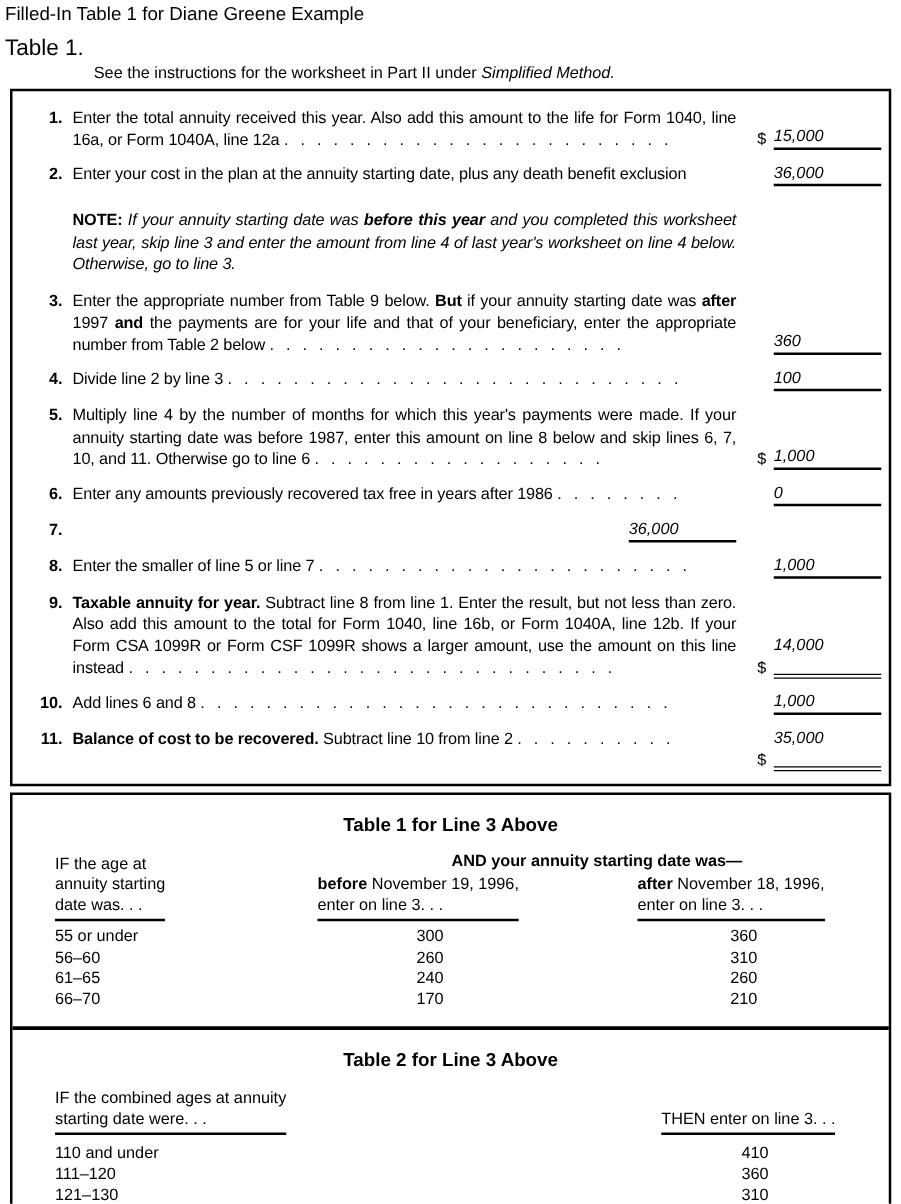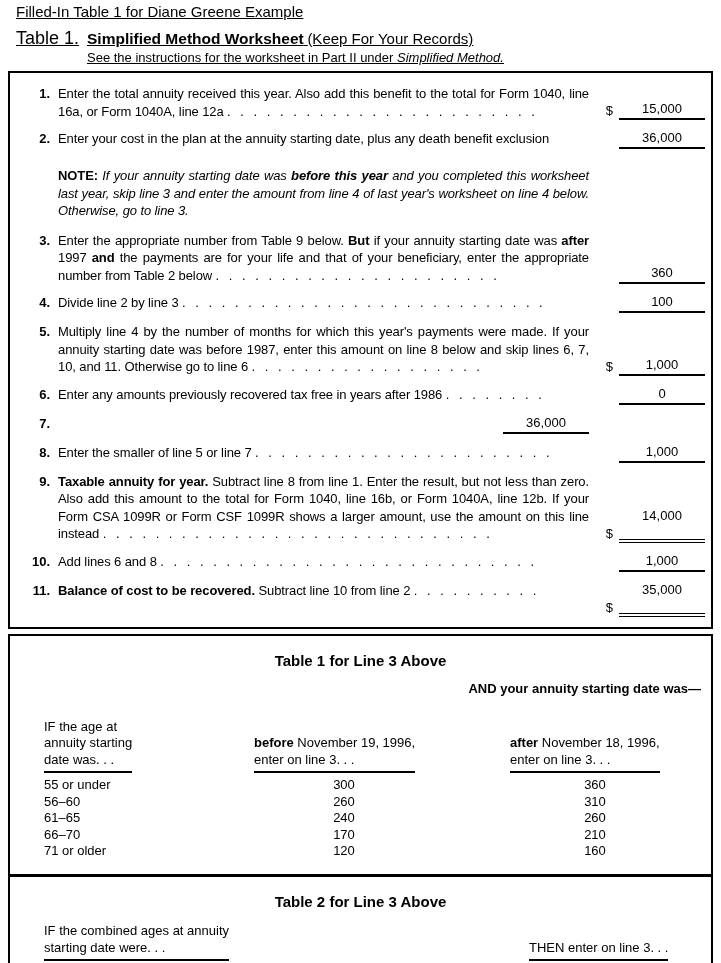--- a/index.html
+++ b/index.html
@@ -5,21 +5,21 @@
   * { box-sizing: border-box; margin: 0; padding: 0; }
   html, body { background: #fff; }
   body {
     width: 721px; height: 963px;
     color: #000;
     font-family: "Liberation Sans", sans-serif;
     font-size: 13px;
     position: relative;
   }
   
-  .page-header { padding: 3px 0 0 16px; text-decoration: underline; }
+  .page-header { padding: 3px 0 0 4px; }
   .page-title { font-size: 15px; margin-bottom: 8px; }
   .t-row { display: flex; align-items: baseline; }
   .t-label { font-size: 18px; width: 71px; flex: 0 0 71px; }
   .t-main { font-size: 15.5px; font-weight: bold; }
   .t-keep { font-size: 15px; }
   .t-sub { margin-left: 71px; font-size: 13px; margin-top: 1px; }
   .t-sub i { font-style: italic; }
   
   .ws-box {
     border: 2px solid #000;
@@ -35,21 +35,22 @@
   .ws-num { font-weight: bold; text-align: right; line-height: 17.5px; }
   .ws-text { text-align: justify; line-height: 17.5px; letter-spacing: -0.1px; }
   .dots { word-spacing: 5px; letter-spacing: 0.5px; }
   .ws-amt {
     align-self: end;
     display: flex; align-items: flex-end; justify-content: flex-end;
     gap: 6px; line-height: 15px;
   }
   .dollar { padding-bottom: 2px; }
   .amt {
-    width: 86px; text-align: center;
+    width: 86px; text-align: left;
+    font-style: italic;
     border-bottom: 2px solid #000;
     padding-bottom: 2px;
   }
   .amt.double { border-bottom: 4px double #000; padding-bottom: 16px; }
   .note-text { font-style: italic; }
   .note-text .note-label { font-style: normal; font-weight: bold; }
   .note-text b { font-weight: bold; }
   .note-line { margin-top: 18px; margin-bottom: 12px; }
   
   .tables-box {
@@ -63,22 +64,22 @@
   .pre { white-space: pre-line; }
   .t1-head {
     display: grid;
     grid-template-columns: 210px 256px 1fr;
     grid-template-areas: "c1 sp sp" "c1 c2 c3";
     padding-left: 34px; padding-right: 10px;
     align-items: end;
     line-height: 16.5px;
   }
   .t1-head .c1 { grid-area: c1; }
-  .t1-head .sp { grid-area: sp; text-align: right; font-weight: bold; align-self: start; padding-bottom: 2px; }
-  .t1-head .c2 { grid-area: c2; margin-top: 36px; }
+  .t1-head .sp { grid-area: sp; text-align: center; font-weight: bold; align-self: start; padding-bottom: 2px; }
+  .t1-head .c2 { grid-area: c2; }
   .t1-head .c3 { grid-area: c3; }
   .t1-row {
     display: grid;
     grid-template-columns: 210px 256px 1fr;
     padding-left: 34px; padding-right: 10px;
     line-height: 16.5px;
   }
   .c2v { width: 180px; text-align: center; }
   .c3v { width: 170px; text-align: center; }
   .t1-rows { margin-top: 4px; }
@@ -93,30 +94,29 @@
   .t2-rows { margin-top: 5px; }
   .t2v { text-align: center; }
 </style>
 </head>
 <body>
 
 <header class="page-header">
   <div class="page-title">Filled-In Table 1 for Diane Greene Example</div>
   <div class="t-row">
     <span class="t-label">Table 1.</span>
-    <span><span class="t-main">Simplified Method Worksheet</span> <span class="t-keep">(Keep For Your Records)</span></span>
   </div>
   <div class="t-sub"><span>See the instructions for the worksheet in Part II under </span><i>Simplified Method.</i></div>
 </header>
 
 <div class="ws-box">
 
   <div class="ws-line">
     <div class="ws-num">1.</div>
-    <div class="ws-text"><span>Enter the total annuity received this year. Also add this benefit to the total for Form 1040, line 16a, or Form 1040A, line 12a</span> <span class="dots">. . . . . . . . . . . . . . . . . . . . . . . .</span></div>
+    <div class="ws-text"><span>Enter the total annuity received this year. Also add this amount to the life for Form 1040, line 16a, or Form 1040A, line 12a</span> <span class="dots">. . . . . . . . . . . . . . . . . . . . . . . .</span></div>
     <div class="ws-amt">
         <span class="dollar">$</span>
         <span class="amt">15,000</span>
       </div>
   </div>
 
   <div class="ws-line">
     <div class="ws-num">2.</div>
     <div class="ws-text"><span>Enter your cost in the plan at the annuity starting date, plus any death benefit exclusion</span></div>
     <div class="ws-amt">
@@ -232,25 +232,20 @@
       <div class="t1-row">
           <div>61–65</div>
           <div class="c2v">240</div>
           <div class="c3v">260</div>
         </div>
       <div class="t1-row">
           <div>66–70</div>
           <div class="c2v">170</div>
           <div class="c3v">210</div>
         </div>
-      <div class="t1-row">
-          <div>71 or older</div>
-          <div class="c2v">120</div>
-          <div class="c3v">160</div>
-        </div>
     </div>
   </section>
 
   <div class="divider"></div>
 
   <section class="tbl">
     <div class="tbl-title">Table 2 for Line 3 Above</div>
     <div class="t2-head">
       <div><span class="ul pre">IF the combined ages at annuity
 starting date were. . .</span></div>

